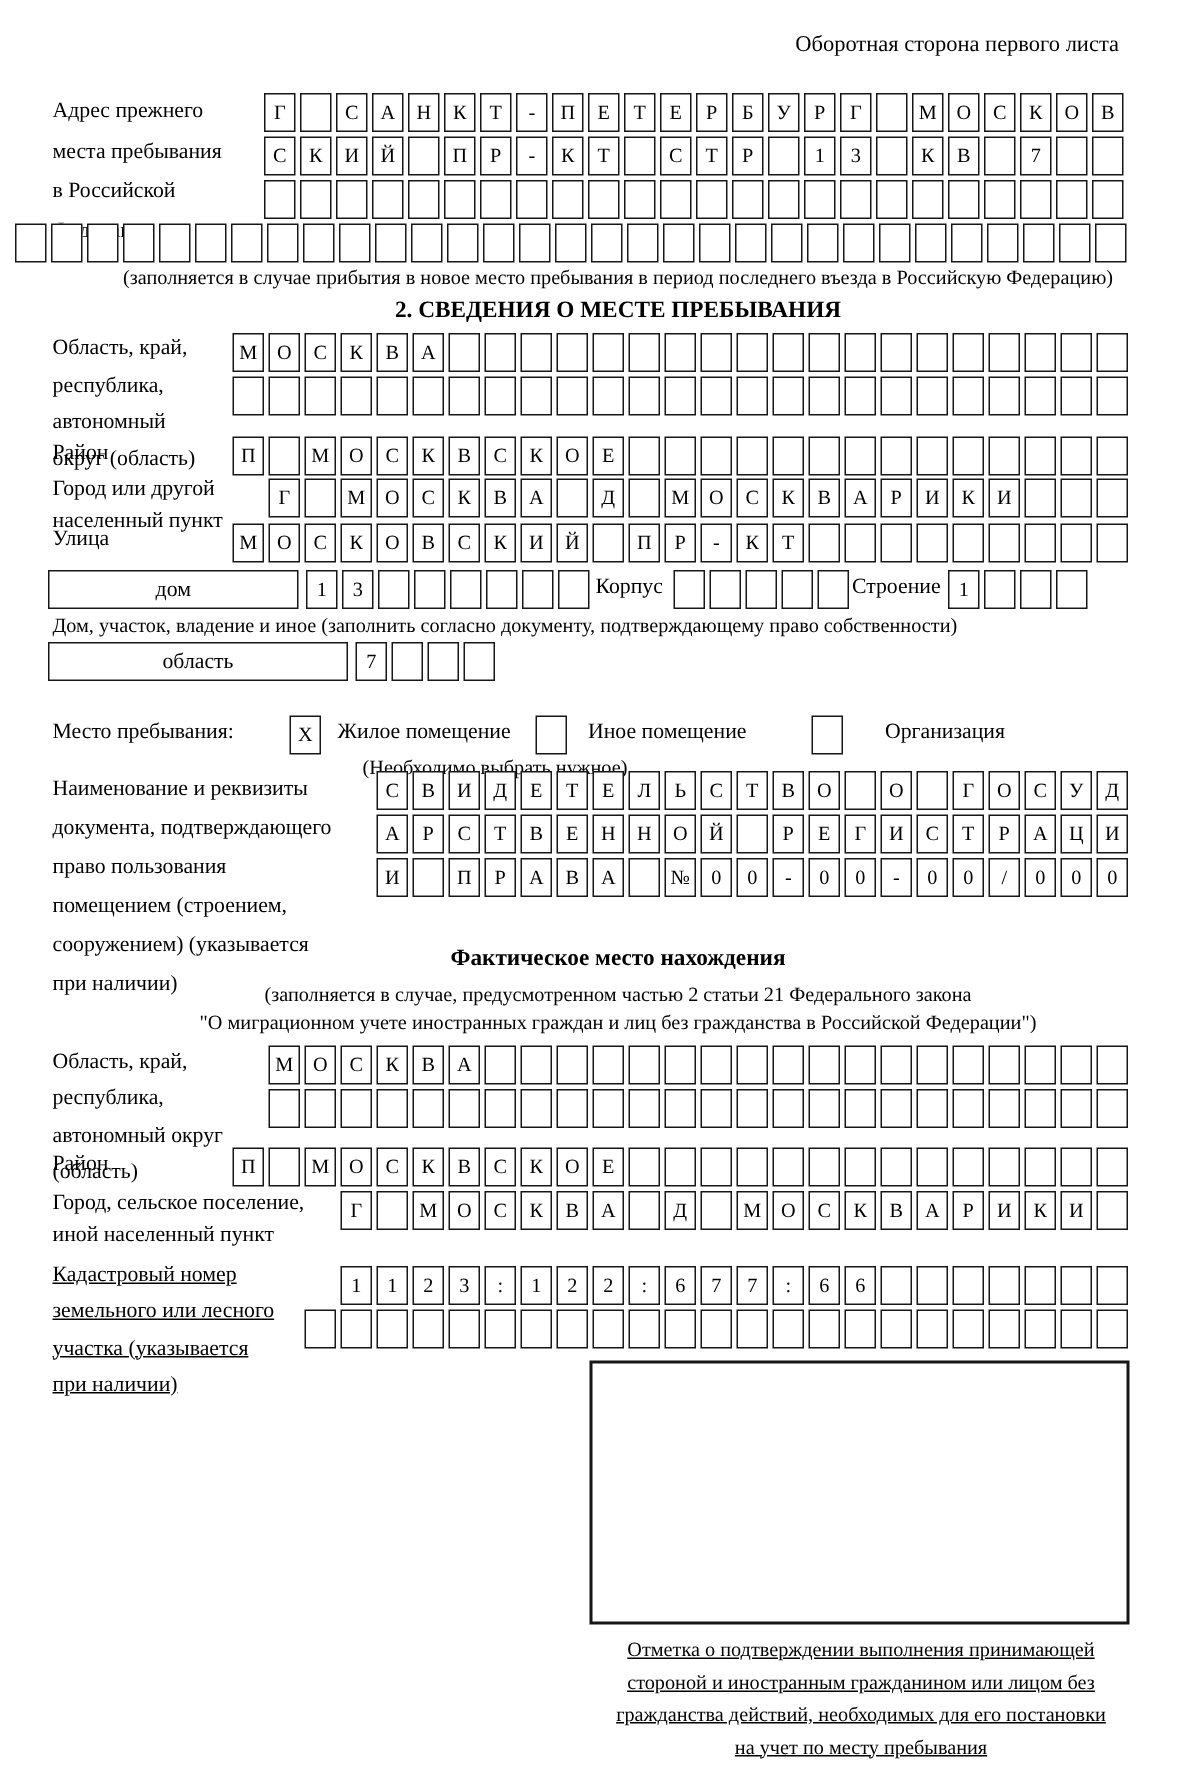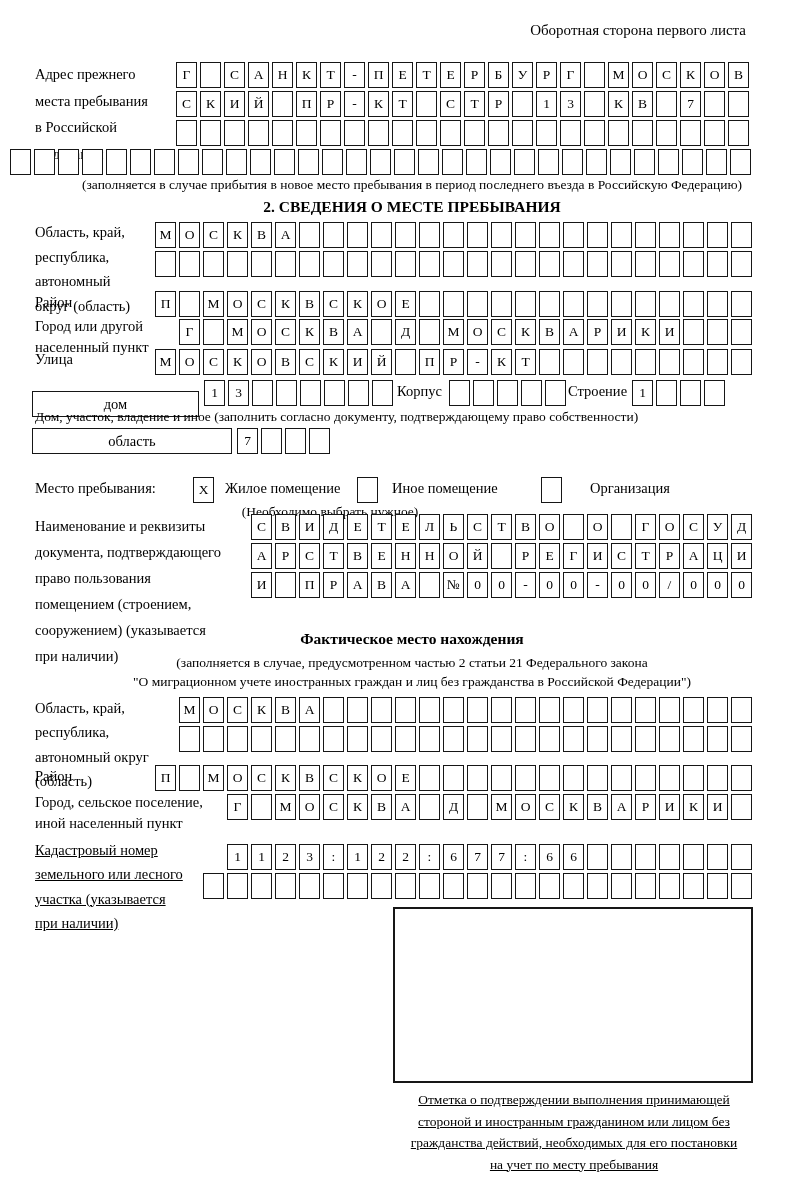--- a/index.html
+++ b/index.html
@@ -299,21 +299,21 @@
       <span class="box"></span>
       <span class="box"></span>
       <span class="box"></span>
       <span class="box"></span>
       <span class="box"></span>
       <span class="box"></span>
       <span class="box"></span>
       <span class="box"></span>
     </div>
 
-  <div class="abs field-rect" style="left:32px; top:380px; width:167px;margin-top:11px;">дом</div>
+  <div class="abs field-rect" style="left:32px; top:380px; width:167px;">дом</div>
   <div class="abs cells" style="left:204px; top:380px;">
       <span class="box">1</span>
       <span class="box">3</span>
       <span class="box"></span>
       <span class="box"></span>
       <span class="box"></span>
       <span class="box"></span>
       <span class="box"></span>
       <span class="box"></span>
     </div>

